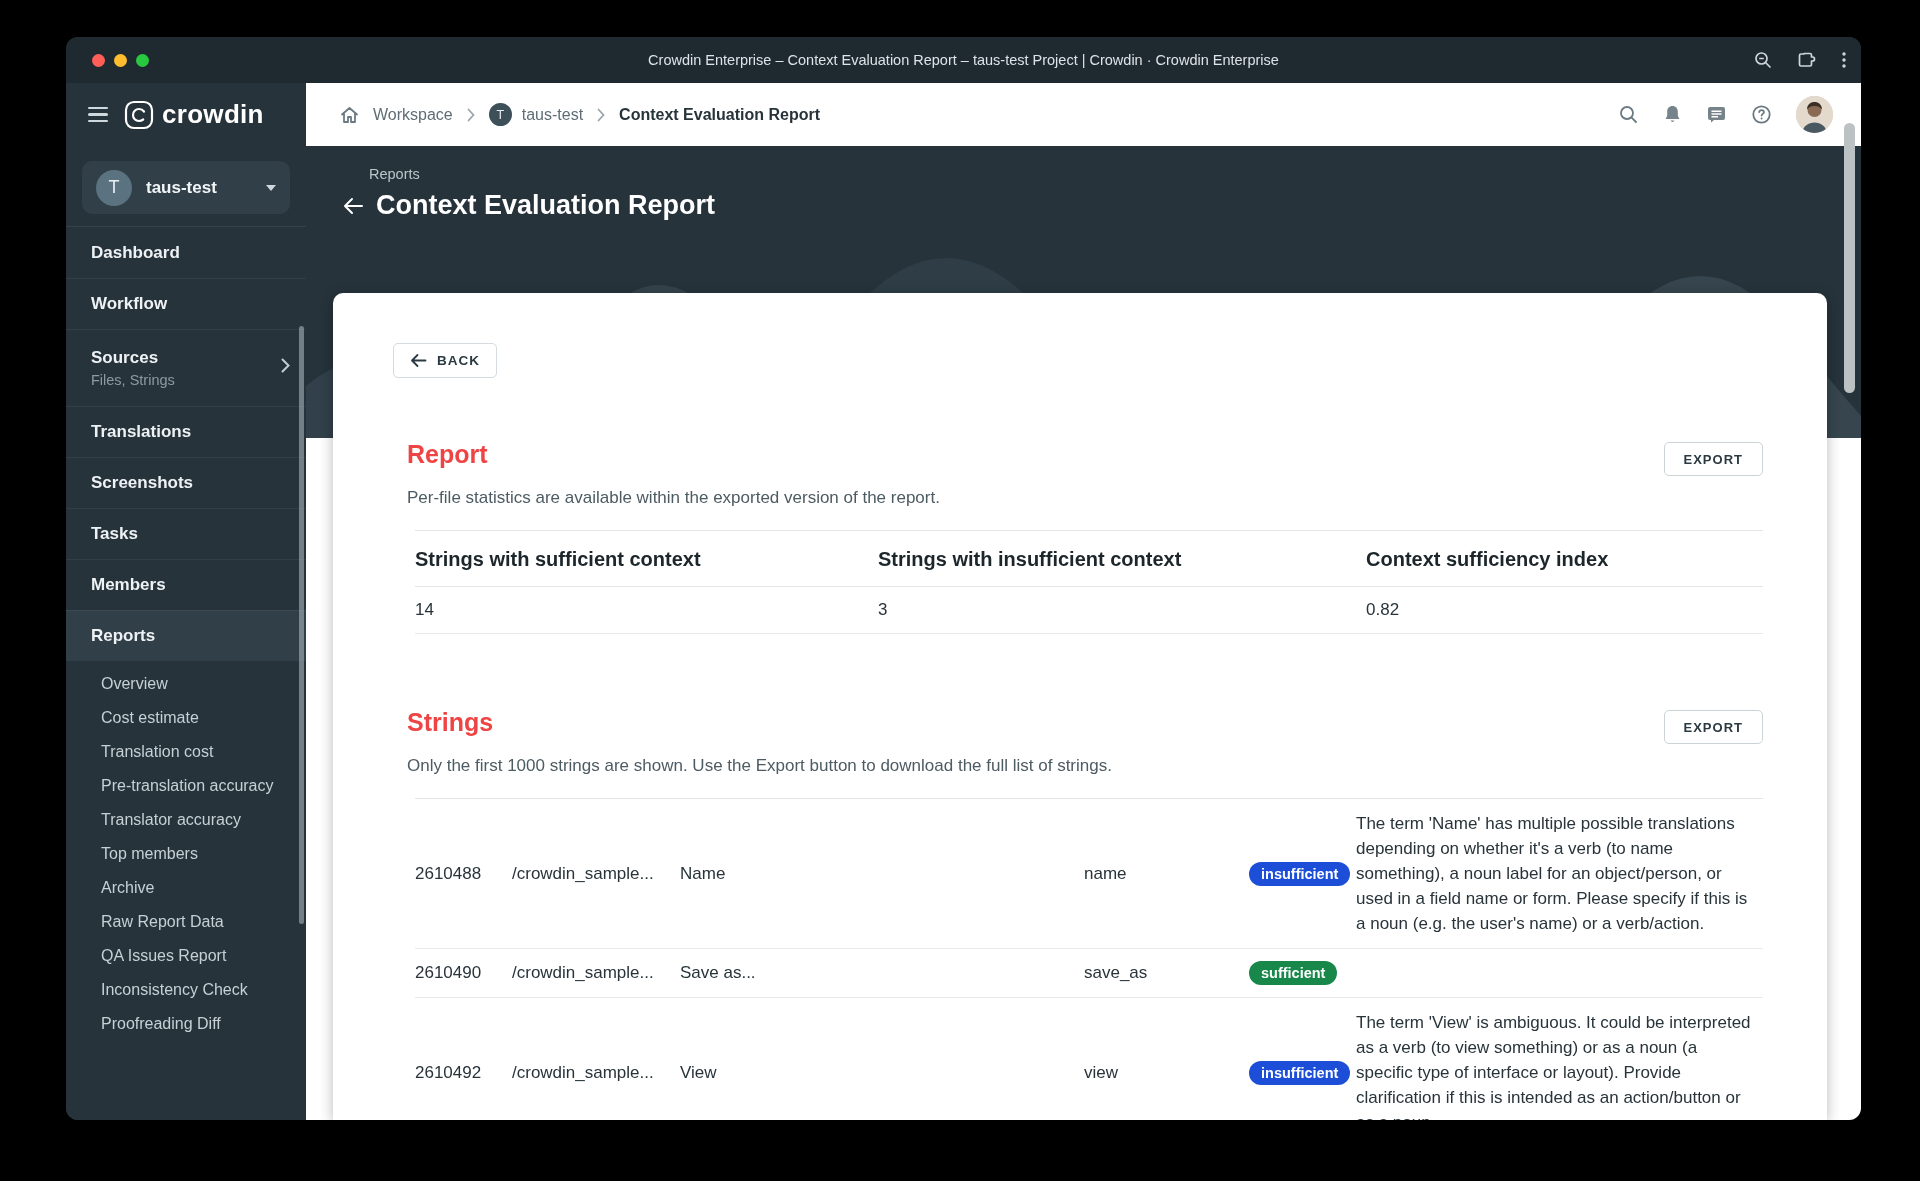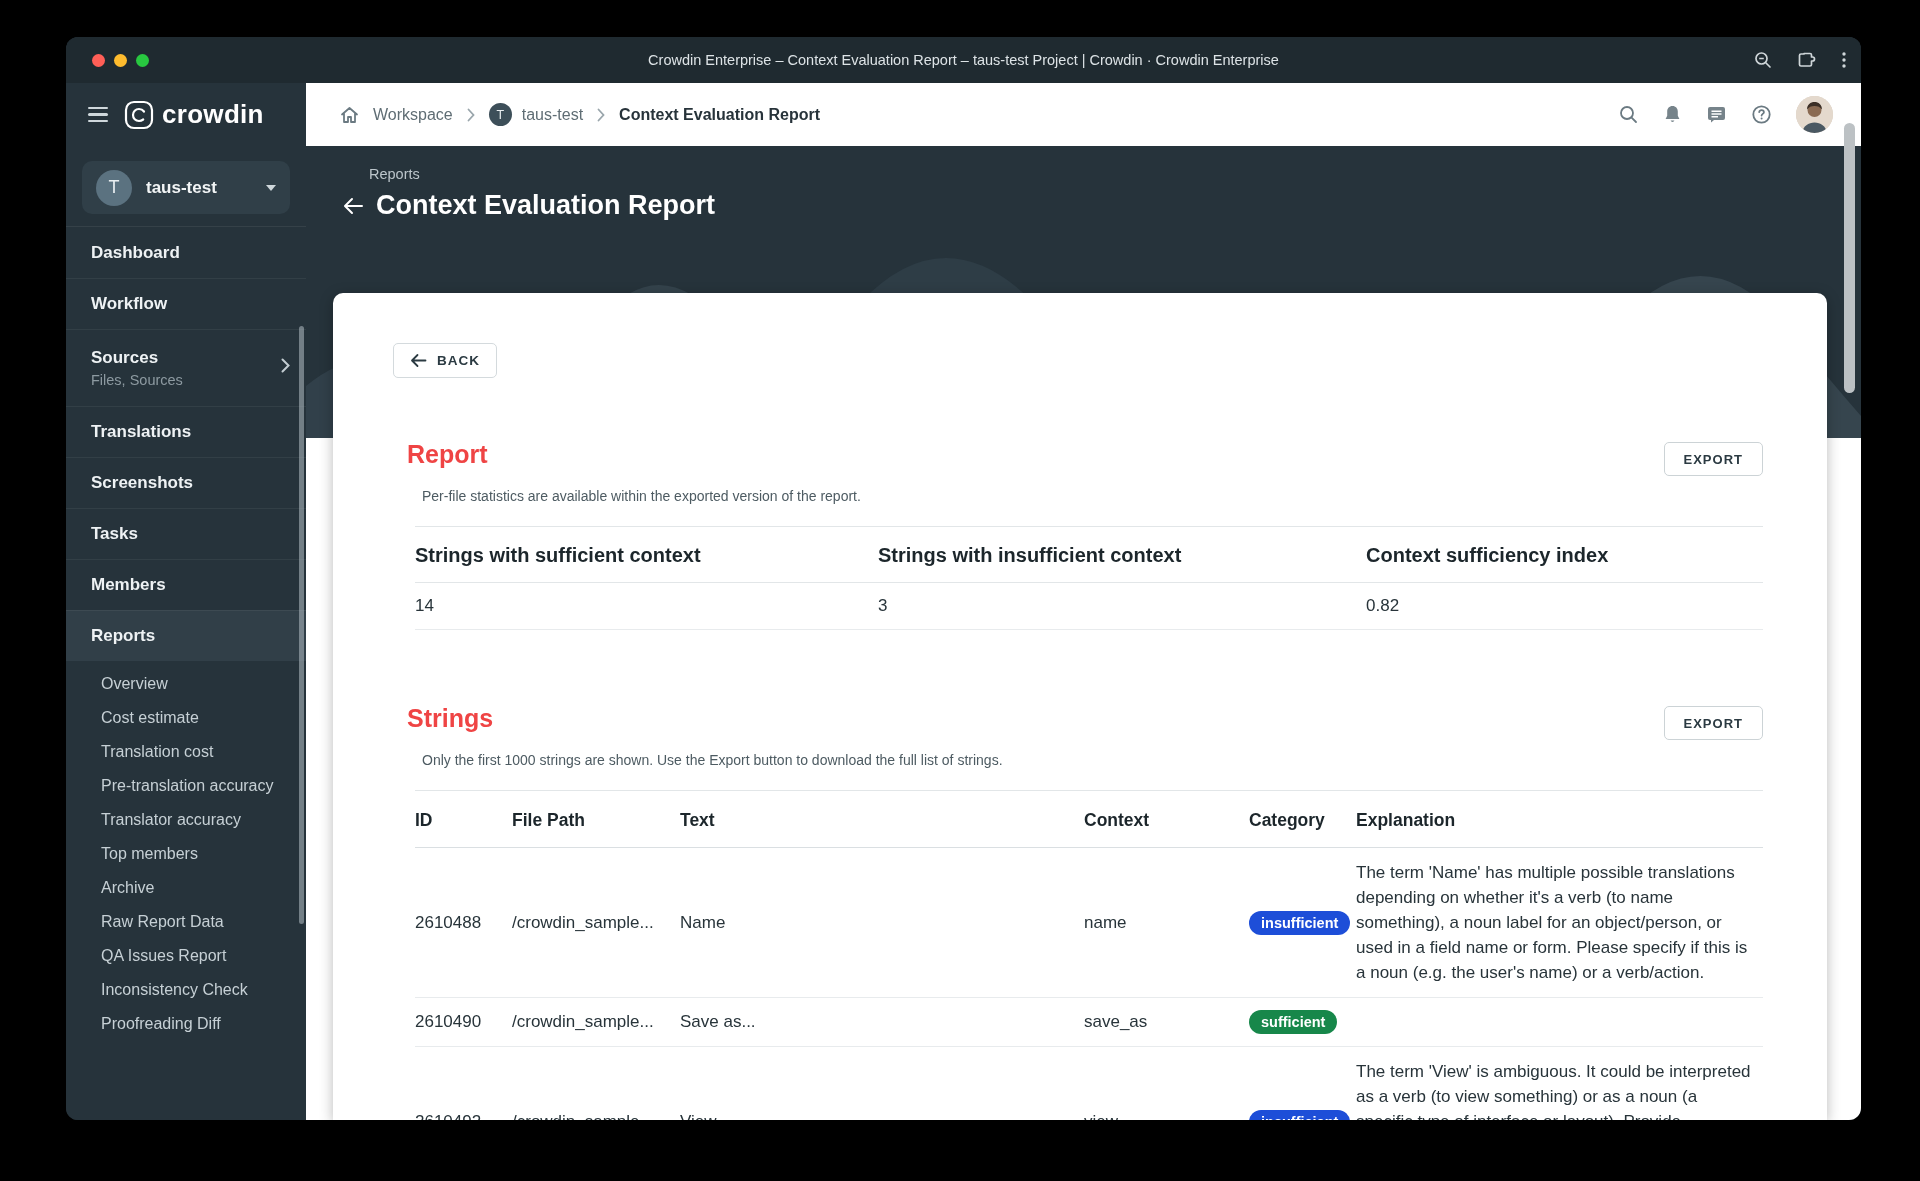--- a/index.html
+++ b/index.html
@@ -76,21 +76,21 @@
   .back-btn { display:inline-flex; align-items:center; gap:10px; height:35px; padding:0 16px;
               border:1px solid #d4dadd; border-radius:5px; background:#fff; color:#2b3a42;
               font-size:13.5px; font-weight:bold; letter-spacing:1px; cursor:pointer; }
 
   .section-head { display:flex; align-items:flex-start; justify-content:space-between; }
   .section-head.report { margin-top:62px; }
   .section-head.strings { margin-top:74px; }
   .h2 { font-size:25px; font-weight:bold; color:#ef4444; }
   .export-btn { height:34px; padding:0 19px; border:1px solid #ccd3d6; border-radius:5px; background:#fff;
                 color:#2b3a42; font-size:13px; font-weight:bold; letter-spacing:1px; cursor:pointer; margin-top:2px; }
-  .note { margin-top:12px; font-size:14px; color:#4d5b62;margin-left:15px; }
+  .note { margin-top:12px; font-size:17px; color:#4d5b62; }
 
   table { border-collapse:collapse; table-layout:fixed; }
   .stats-table { width:calc(100% - 8px); margin:22px 0 0 8px; border-top:1px solid #e2e6e8; }
   .stats-table th { width:463px; text-align:left; font-size:20px; font-weight:bold; color:#1c262b; padding:17px 10px 15px 0; border-bottom:1px solid #e2e6e8; }
   .stats-table th:nth-child(2){ width:488px; }
   .stats-table th:last-child { width:auto; }
   .stats-table td { font-size:17px; color:#28343a; padding:13px 10px 13px 0; border-bottom:1px solid #e8ebed; }
 
   .strings-table { width:calc(100% - 8px); margin:22px 0 0 8px; border-top:1px solid #e2e6e8; }
   .strings-table th { text-align:left; font-size:17.5px; font-weight:bold; color:#1c262b; padding:19px 8px 16px 0; border-bottom:1px solid #dadfe2; }
@@ -166,21 +166,21 @@
 
       <div class="menu">
         <div class="menu-item">
             <span>Dashboard</span>
           </div>
         <div class="menu-item">
             <span>Workflow</span>
           </div>
         <div class="menu-item two-line">
           <span>Sources</span>
-          <span class="menu-sub">Files, Sources</span>
+          <span class="menu-sub">Files, Strings</span>
           <span class="chev-right">
             <svg width="9" height="15" viewBox="0 0 9 15">
                 <polyline points="1.5,1.5 7.5,7.5 1.5,13.5" fill="none" stroke="#c3cdd2" stroke-width="2" stroke-linecap="round"></polyline>
               </svg>
           </span>
         </div>
         <div class="menu-item">
             <span>Translations</span>
           </div>
         <div class="menu-item">
@@ -338,28 +338,20 @@
           <table class="strings-table">
             <colgroup>
               <col class="col-id">
                 <col class="col-path">
                 <col class="col-text">
                 <col class="col-context">
                 <col class="col-cat">
                 <col class="col-expl">
             </colgroup>
             <tbody>
-                <tr>
-              <th>ID</th>
-              <th>File Path</th>
-              <th>Text</th>
-              <th>Context</th>
-              <th>Category</th>
-              <th>Explanation</th>
-            </tr>
             <tr>
               <td>2610488</td>
               <td>/crowdin_sample...</td>
               <td>Name</td>
               <td>name</td>
               <td><span class="badge insufficient">insufficient</span></td>
               <td class="expl">The term 'Name' has multiple possible translations depending on whether it's a verb (to name something), a noun label for an object/person, or used in a field name or form. Please specify if this is a noun (e.g. the user's name) or a verb/action.</td>
             </tr>
             <tr>
               <td>2610490</td>

